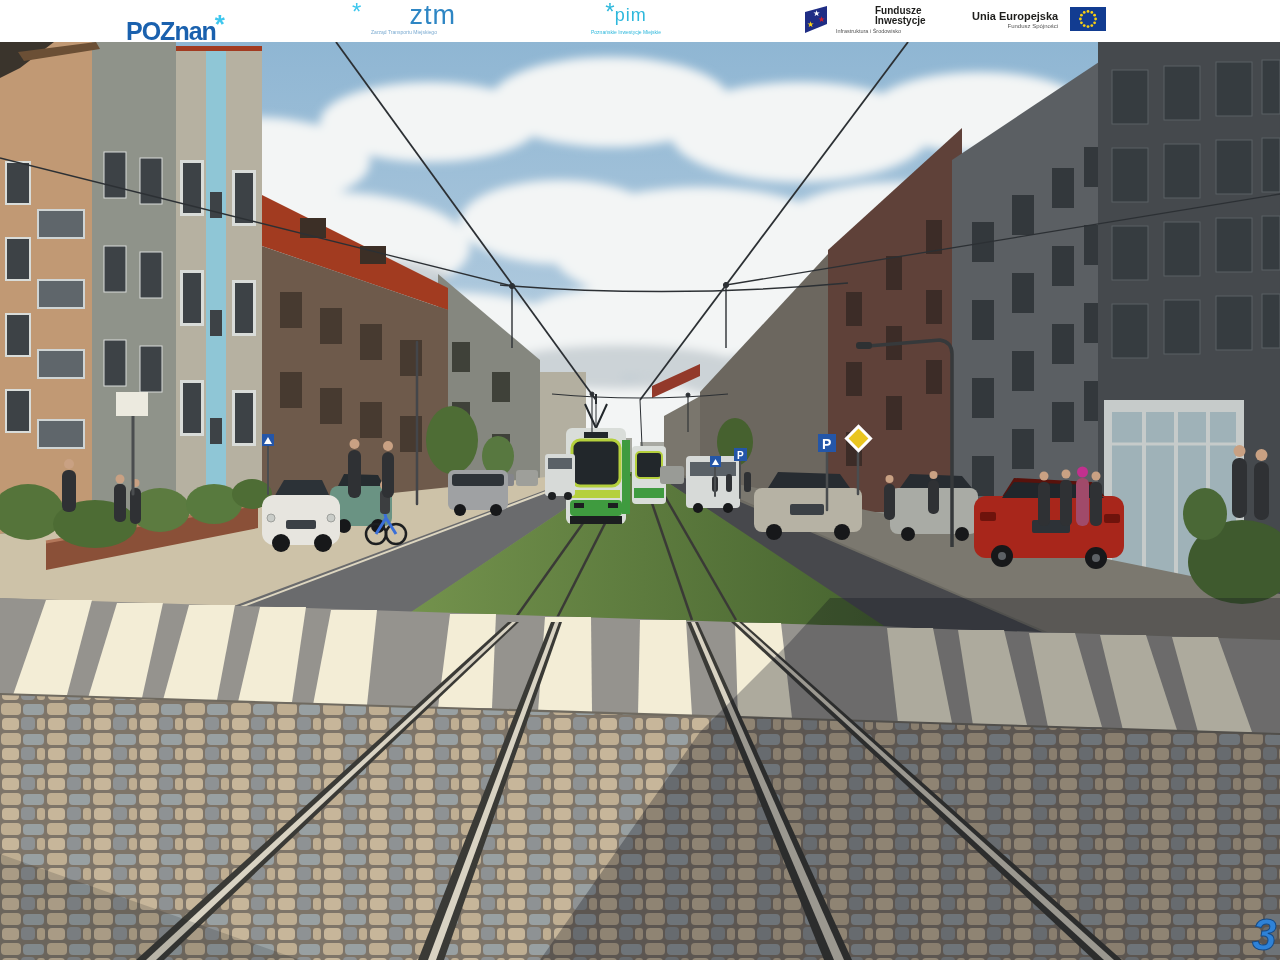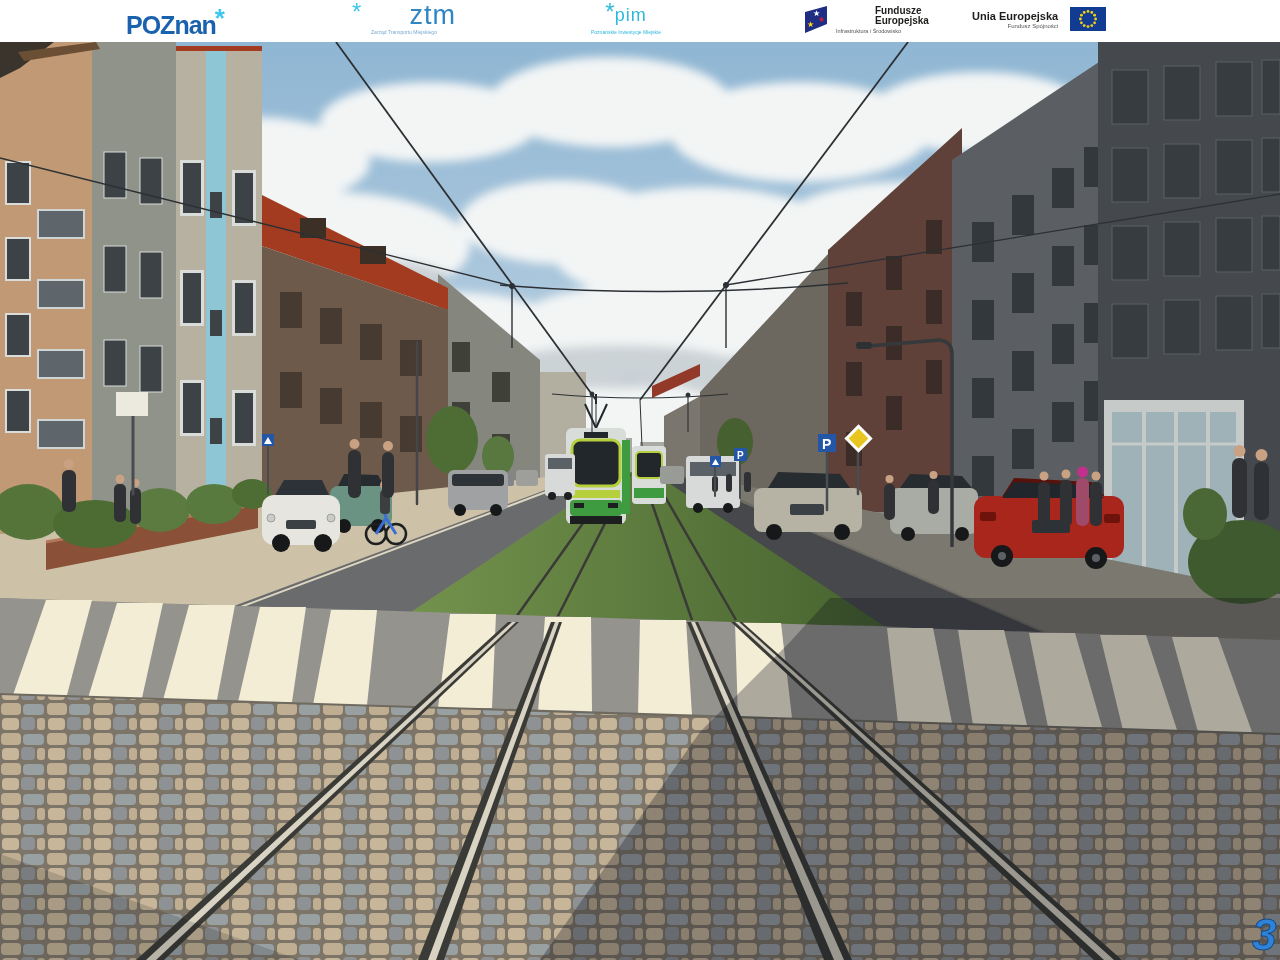--- a/index.html
+++ b/index.html
@@ -1,20 +1,20 @@
 <!DOCTYPE html>
 <html style="--brand-blue: #1a61ae; --brand-cyan: #3ec7ee; --ztm-blue: #2e86c4; --ztm-sub: #7cabd1; --pim-cyan: #2eb8dc; --fe-navy: #1f2d85; --fe-red: #d01f2e; --fe-yellow: #ffd617; --eu-navy: #123c91; --eu-star: #f8d012; --text-dark: #1d1d1b; --text-gray: #555555; --sky-top: #8fb6d3; --sky-low: #cfdde8; --cloud: #f3f5f5; --cloud-shade: #adb8bf; --tan: #c19974; --tan-dark: #a57c52; --gray1: #8f938a; --beige: #b6b1a1; --cyan-strip: #8fc6d6; --brown: #6e5a4b; --roof-red: #a23b20; --dist: #9a9c94; --dist-light: #b3afa0; --rdark: #45494d; --rgray: #5b5f63; --rred: #5f4139; --storefront: #c6cbca; --storeglass: #9fb2b8; --grass-a: #74934d; --grass-b: #46632f; --asphalt-l: #6a6b6d; --asphalt-r: #47484c; --side-l: #cdc2a8; --side-r: #7b786f; --zebra-conc: #95938e; --zebra-stripe: #f3edd6; --cobble-gap: #7e7569; --cobble-a: #bfae92; --cobble-b: #98a0a2; --cobble-c: #c7b69a; --cobble-d: #8e9294; --rail-dark: #3a3a36; --rail-shine: #d9d3c3; --tram-white: #d9ddd9; --tram-dark: #22272b; --tram-green: #3f9b3f; --tram-yellow: #b5d03c; --car-white: #e7e5df; --car-teal: #6a9383; --car-gray: #9fa1a3; --car-red: #a8261b; --car-silver: #a9aba5; --van-white: #d7dad8; --people: #2f3134; --skin: #c9a183; --magenta: #c2308e; --bike-blue: #3a6fd8; --wire: #2c3034; --sign-blue: #2456a8; --sign-yellow: #e9c51f; --win-glass: #3d4246; --win-frame: #d9dcd9; --shadow: rgba(12,16,26,0.30); --watermark-blue: #2e82d8;"><head>
 <meta charset="utf-8">
 <style>
   html,body{margin:0;padding:0;background:#dfe3e6;}
   .stage{position:relative;width:1280px;height:960px;overflow:hidden;background:#fff;
          font-family:"Liberation Sans",sans-serif;}
   .hdr{position:absolute;top:0;left:0;width:1280px;height:42px;background:#fff;z-index:5;}
   .logo{position:absolute;display:flex;align-items:center;}
-  .poz-wrap{left:126px;top:10px;}
+  .poz-wrap{left:126px;top:16px;}
   .poz{font-size:25px;font-weight:bold;letter-spacing:-1px;color:var(--brand-blue);}
   .poz-star{font-size:26px;font-weight:bold;color:var(--brand-cyan);position:relative;top:-7px;left:-1px;}
   .stack{flex-direction:column;align-items:center;}
   .ztm-wrap{left:356px;top:2px;width:96px;}
   .word-row{display:flex;align-items:flex-start;}
   .ztm-star{font-size:24px;color:var(--brand-cyan);line-height:20px;}
   .ztm-word{font-size:27px;line-height:26px;color:var(--ztm-blue);letter-spacing:1px;margin-left:48px;}
   .ztm-sub{font-size:5px;color:var(--ztm-sub);margin-top:1px;white-space:nowrap;}
   .pim-wrap{left:576px;top:2px;width:100px;}
   .pim-star{font-size:24px;color:var(--pim-cyan);line-height:20px;}
@@ -60,21 +60,21 @@
 
     <div class="logo fe-wrap">
       <svg width="26" height="30" viewBox="0 0 26 30">
         <polygon points="1,7 23,1 23,19 1,28" fill="var(--fe-navy)"></polygon>
         <text x="9" y="11" font-size="8" fill="#ffffff">★</text>
         <text x="14" y="17" font-size="8" fill="var(--fe-red)">★</text>
         <text x="3" y="22" font-size="8" fill="var(--fe-yellow)">★</text>
       </svg>
       <div class="fe-col">
         <span class="fe-title">Fundusze</span>
-        <span class="fe-title">Europejska</span>
+        <span class="fe-title">Inwestycje</span>
         <span class="fe-sub">Infrastruktura i Środowisko</span>
       </div>
     </div>
 
     <div class="logo ue-wrap">
       <div class="ue-col">
         <span class="ue-title">Unia Europejska</span>
         <span class="ue-sub">Fundusz Spójności</span>
       </div>
       <svg width="36" height="24" viewBox="0 0 36 24">

